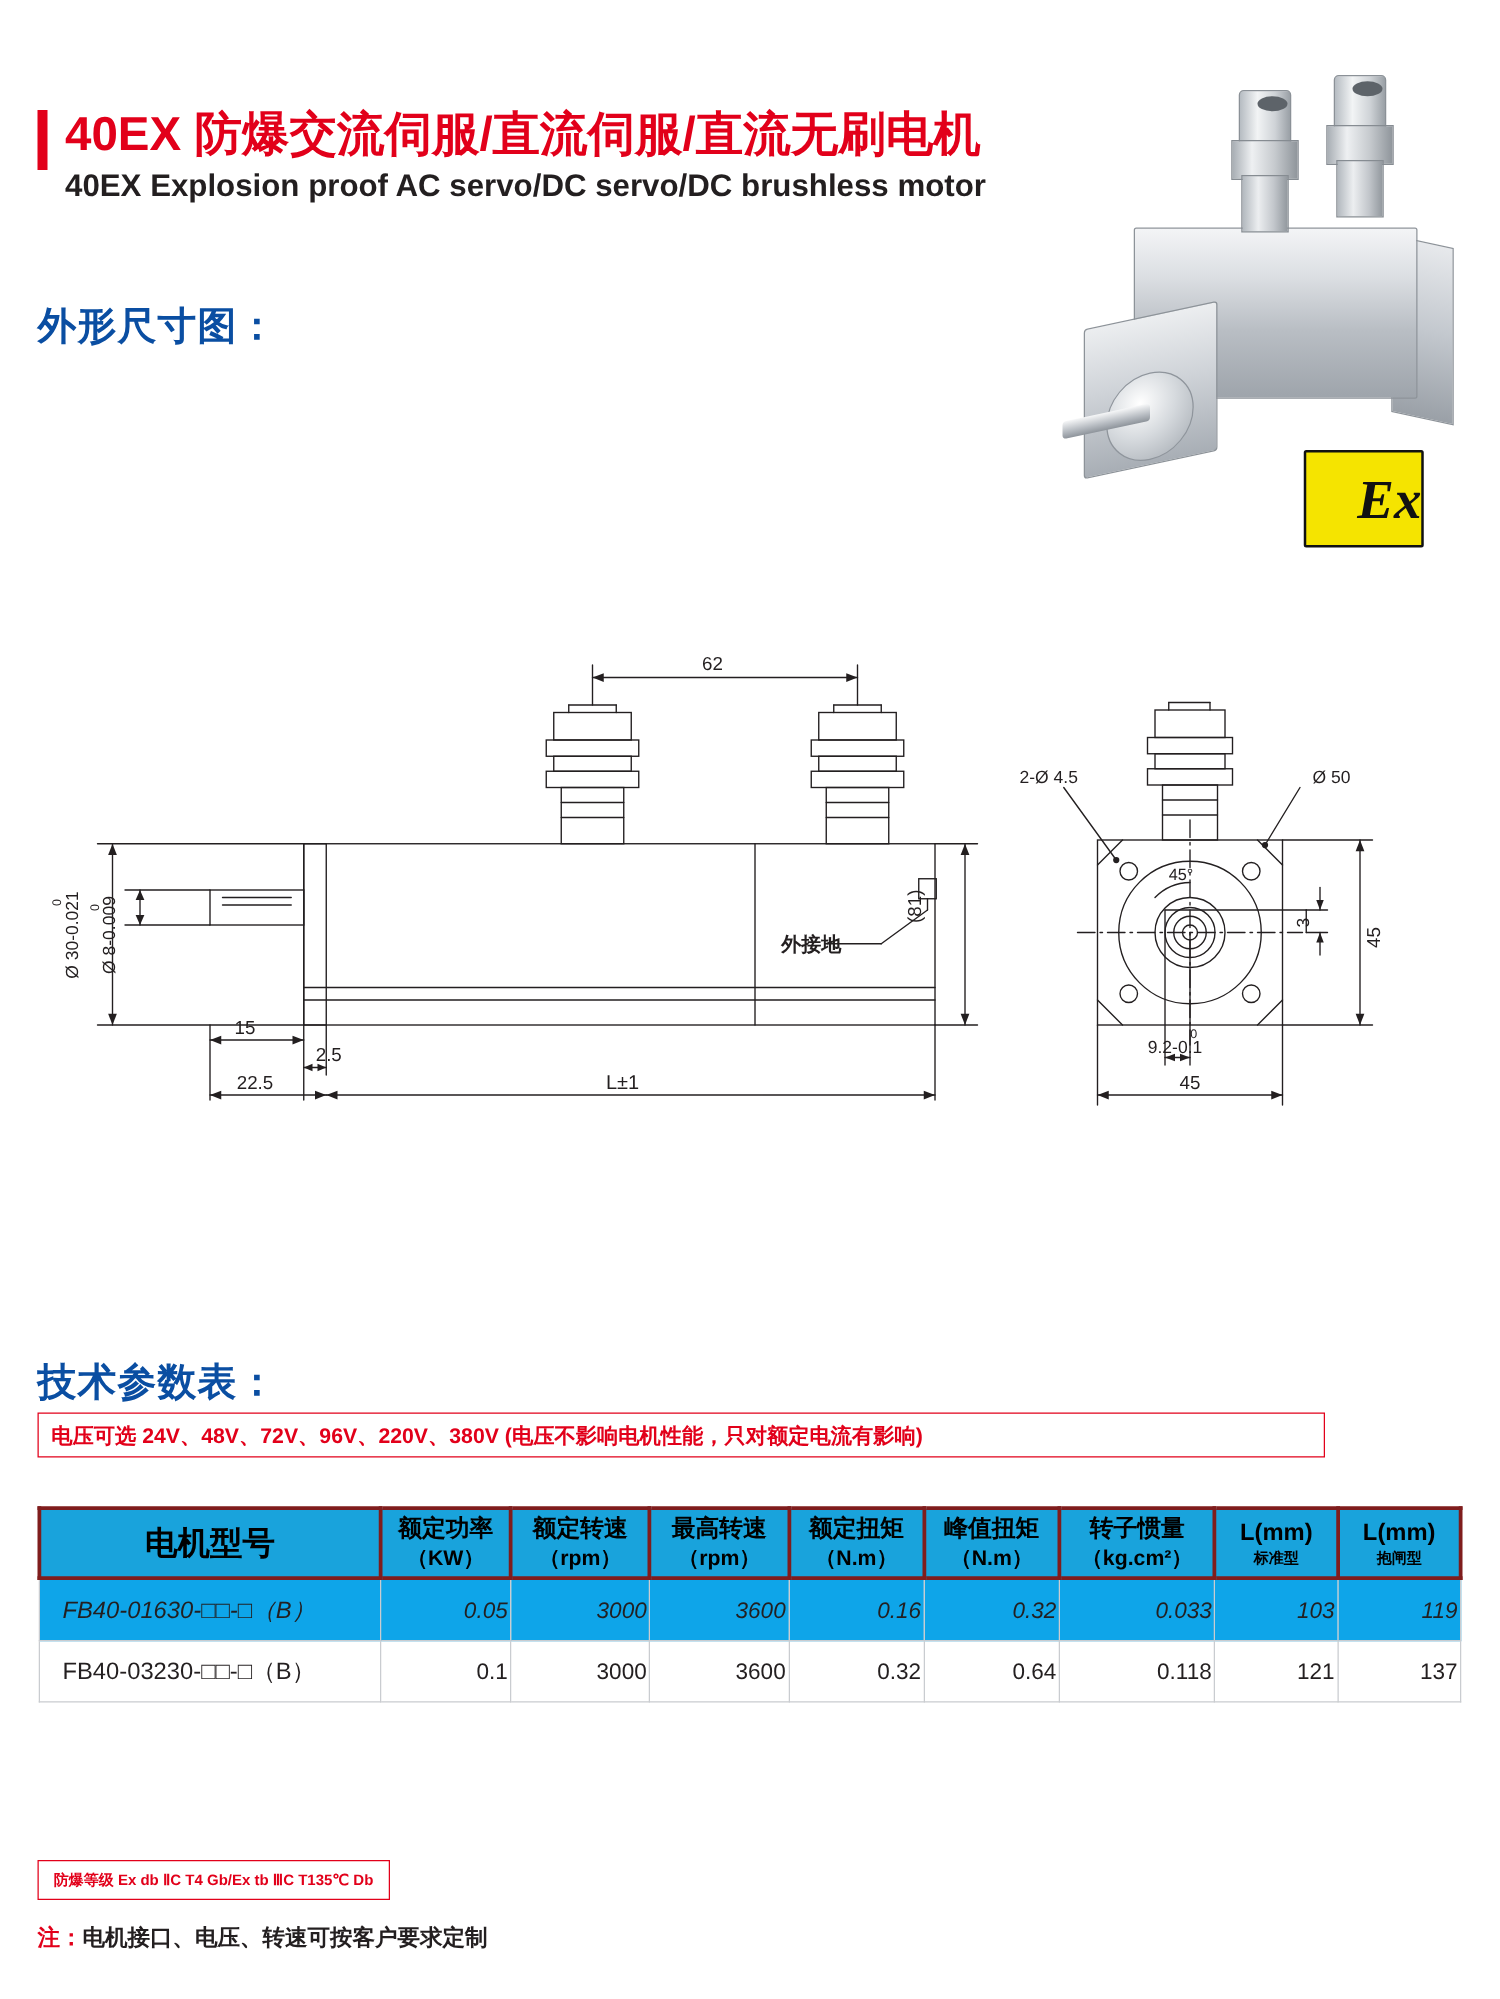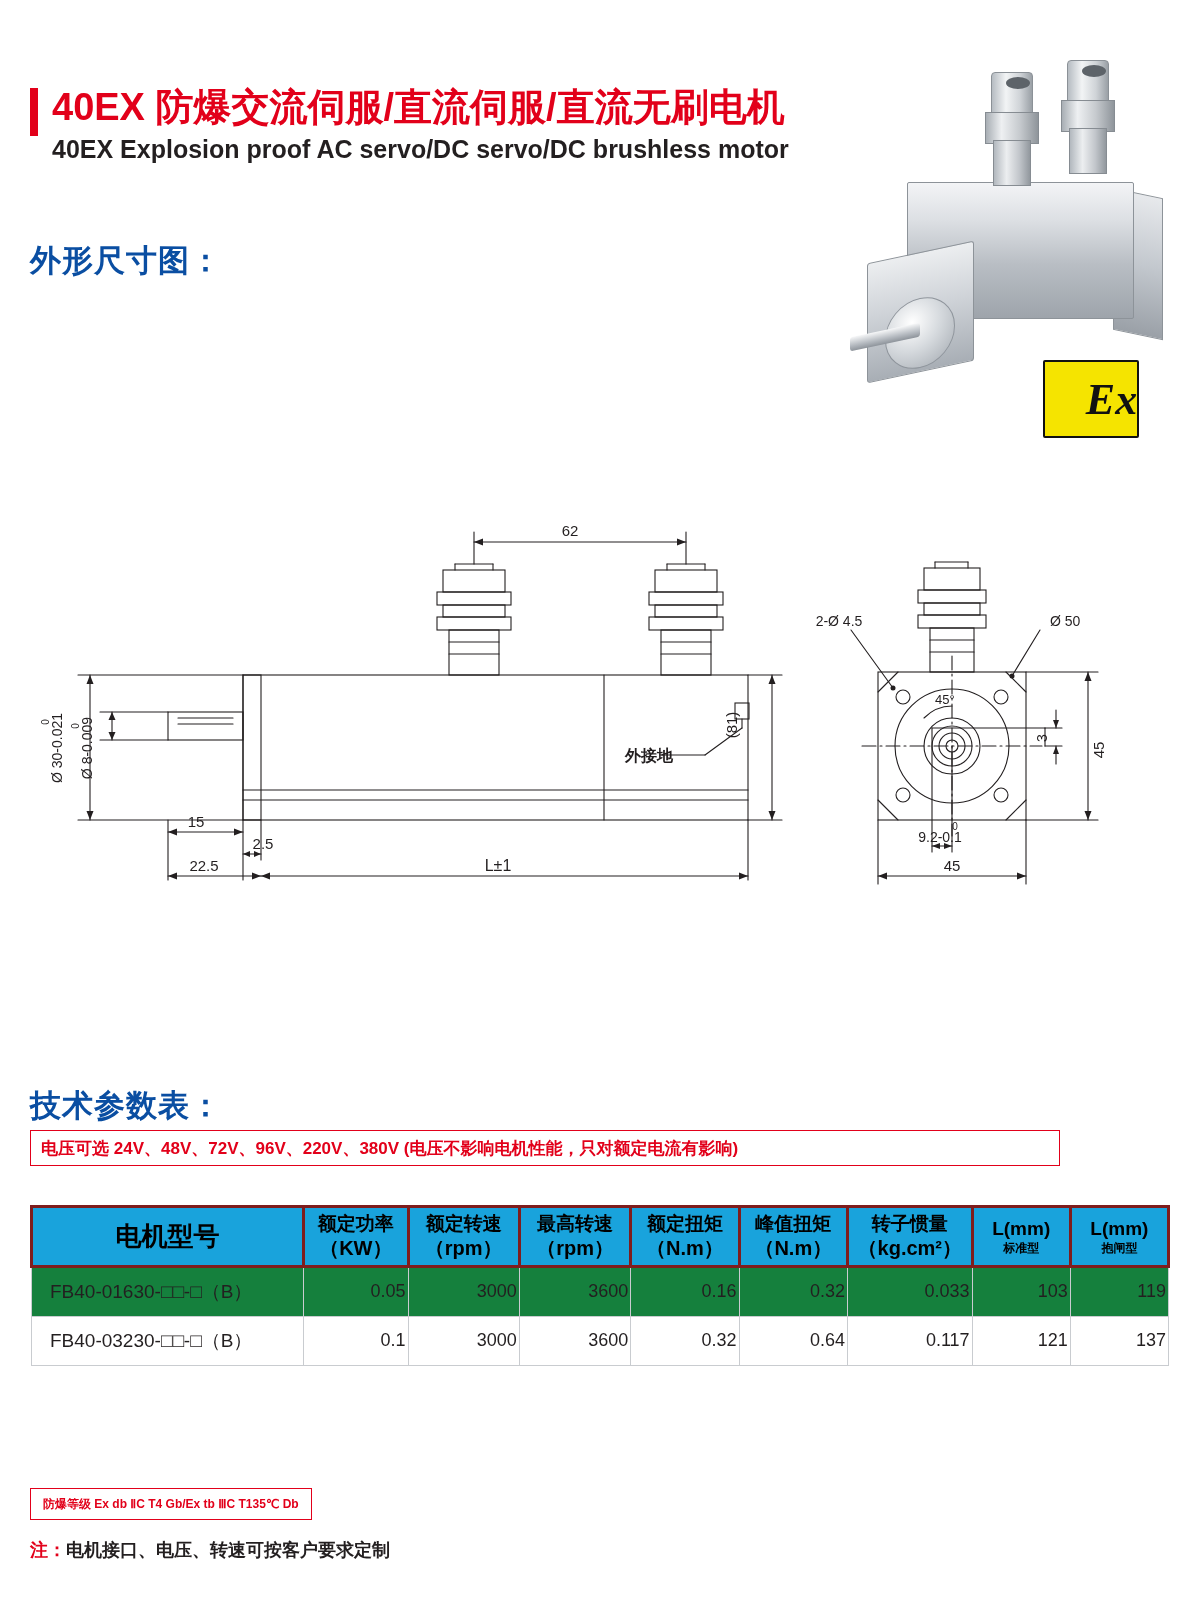--- a/index.html
+++ b/index.html
@@ -195,31 +195,31 @@
   }
   .spec-table th {
     background: #19a3dc;
     color: #000000;
     font-weight: bold;
     border: 3px solid #7f1d1d;
     padding: 4px 2px;
     line-height: 1.25;
   }
   .spec-table th .l1 { display: block; font-size: 19px; }
-  .spec-table th .l2 { display: block; font-size: 20px; }
+  .spec-table th .l2 { display: block; font-size: 17px; }
   .spec-table th.model { font-size: 26px; }
   .spec-table th .sub { display: block; font-size: 12px; font-weight: bold; }
   .spec-table td {
     border: 1px solid #c9ccd0;
     text-align: right;
     padding: 11px 2px;
     font-size: 18px;
     color: #231f20;
   }
-  .spec-table tr.alt td { background: #15803d; }
+  .spec-table tr.alt td { background: #0ea5e9; font-style: italic; }
   .spec-table td.model-cell { text-align: left; padding-left: 18px; font-size: 19px; }
 
   
   .ex-level {
     position: absolute;
     left: 30px;
     top: 1488px;
     height: 32px;
     border: 1.5px solid #e2001a;
     box-sizing: border-box;
@@ -522,21 +522,21 @@
       <td>103</td>
       <td>119</td>
     </tr>
     <tr>
       <td class="model-cell">FB40-03230-□□-□（B）</td>
       <td>0.1</td>
       <td>3000</td>
       <td>3600</td>
       <td>0.32</td>
       <td>0.64</td>
-      <td>0.117</td>
+      <td>0.118</td>
       <td>121</td>
       <td>137</td>
     </tr>
   </tbody>
 </table>
 
 <div class="ex-level">防爆等级  Ex db ⅡC T4 Gb/Ex tb ⅢC T135℃ Db</div>
 <div class="note">
   <span class="lead">注：</span><span>电机接口、电压、转速可按客户要求定制</span>
 </div>

